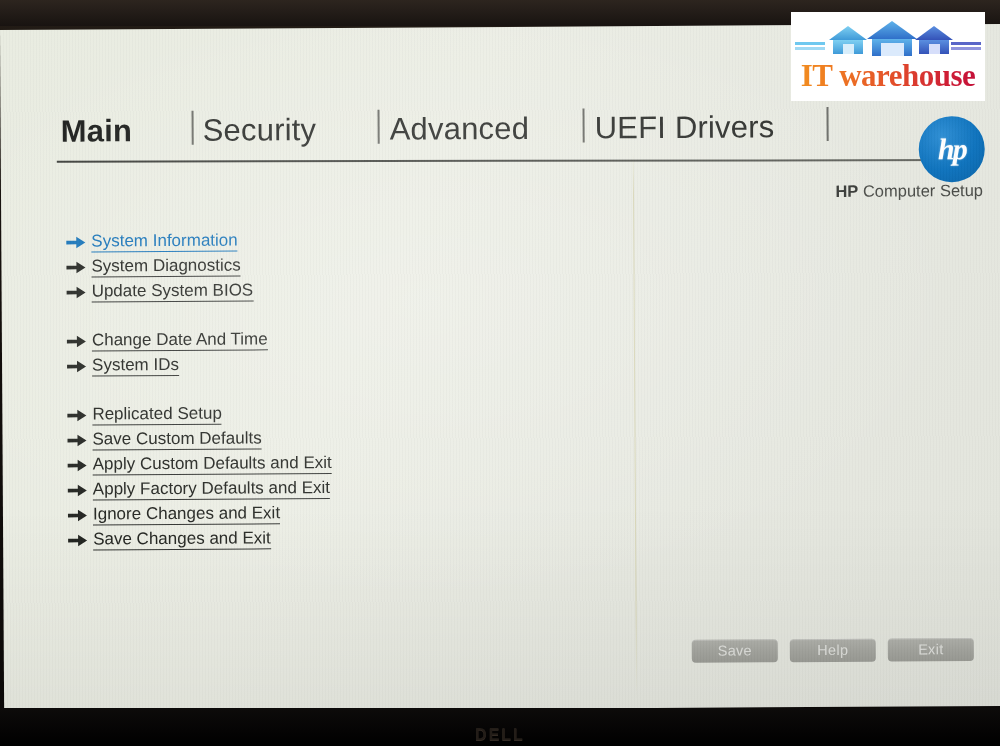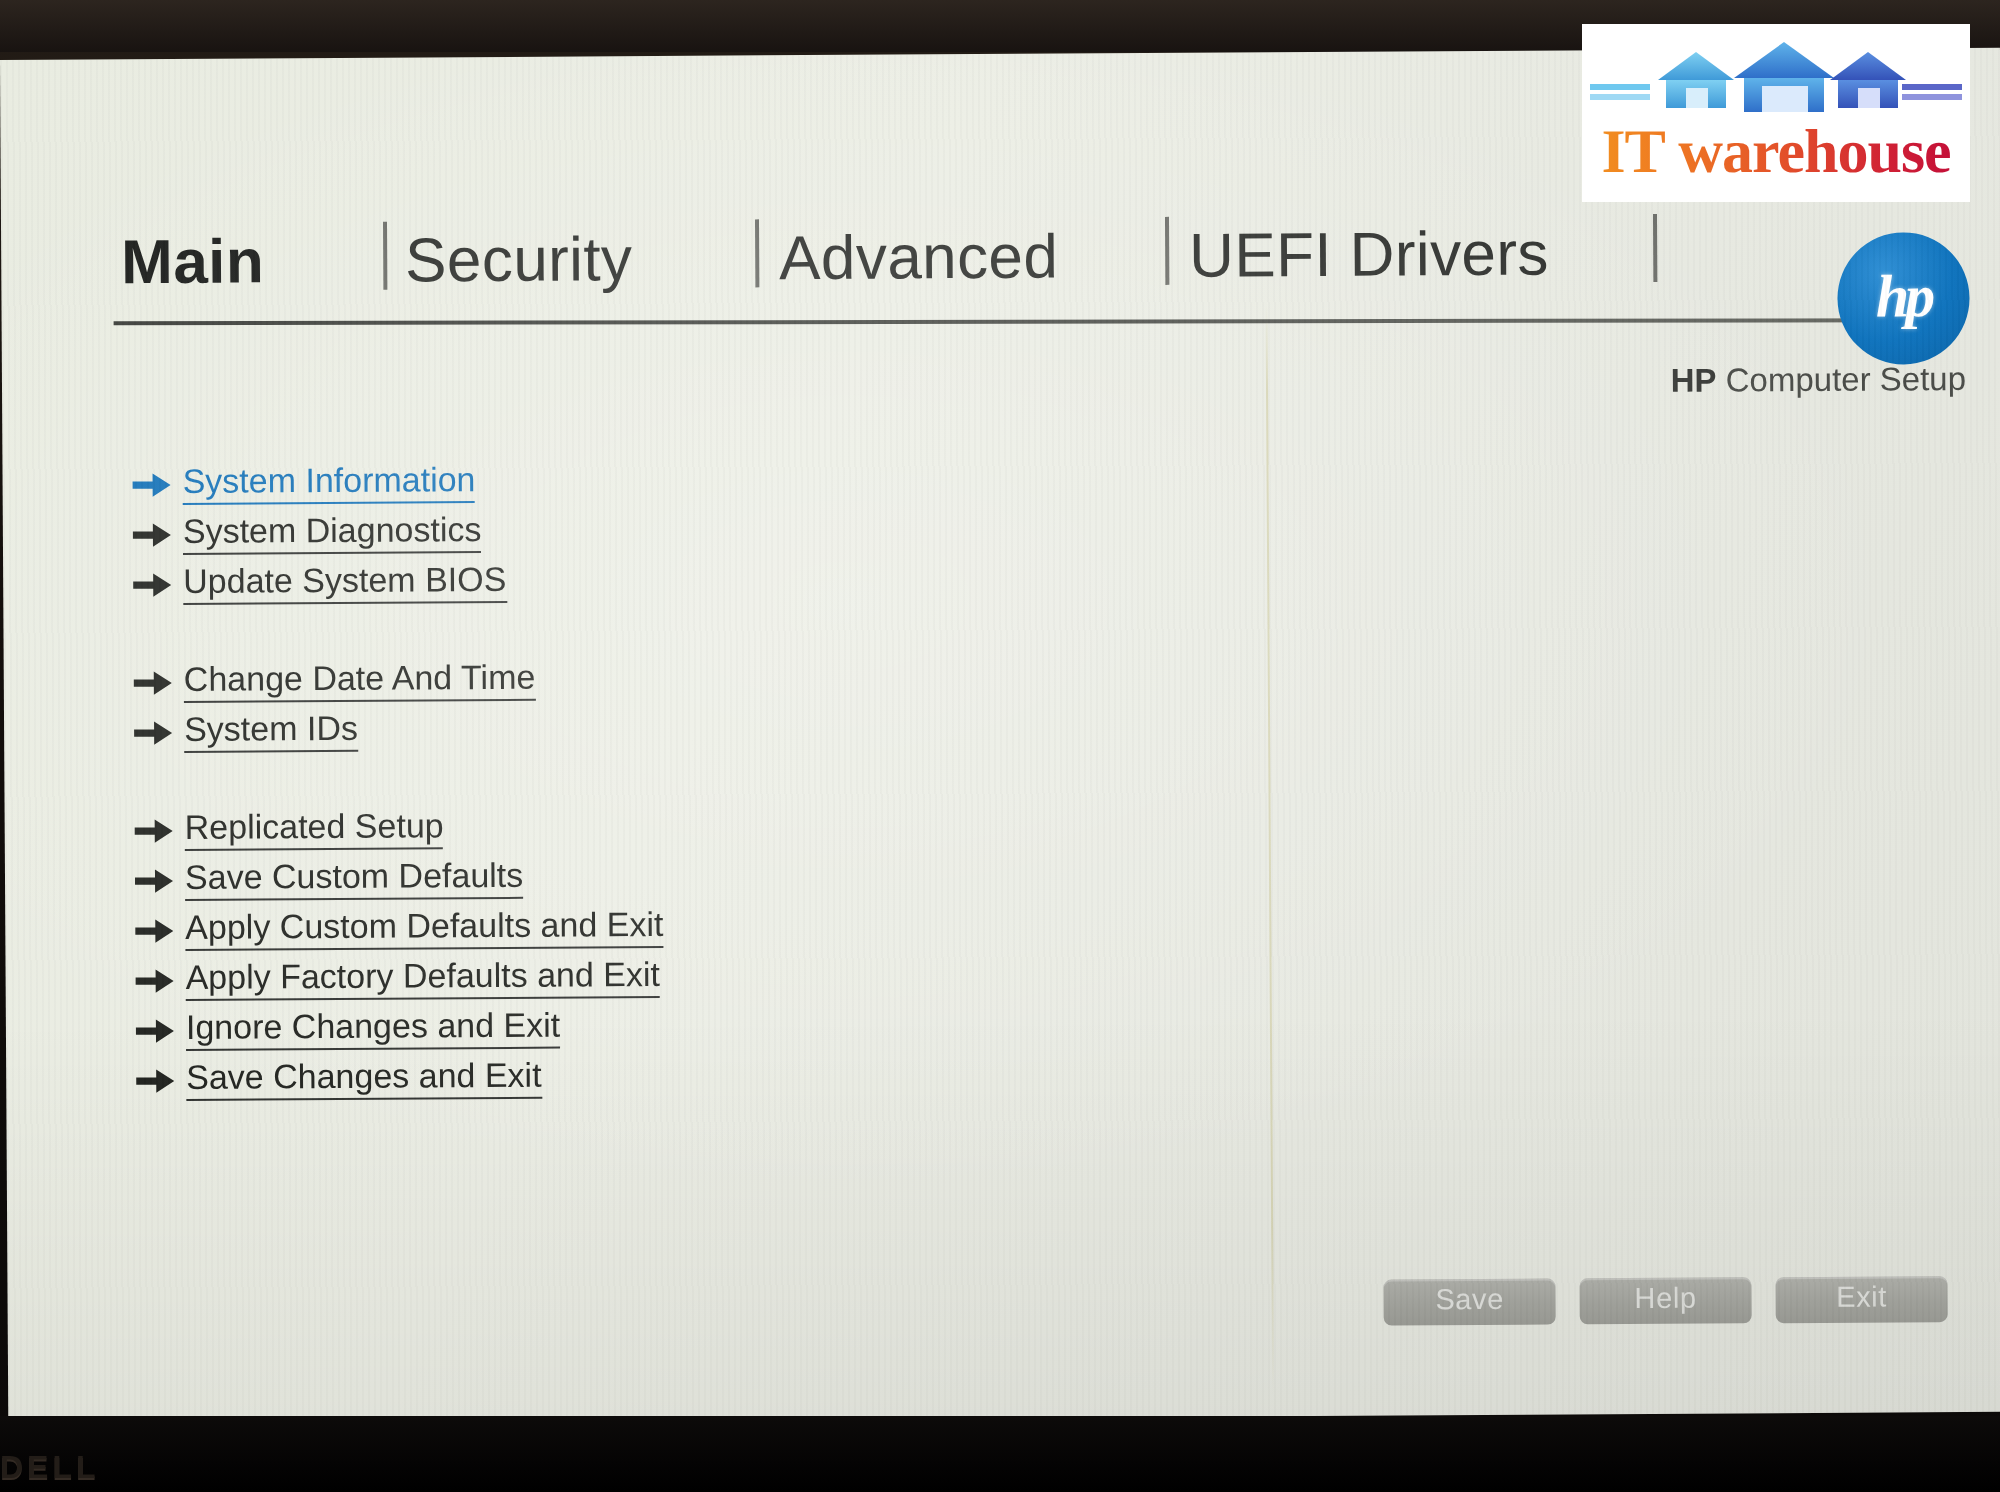--- a/index.html
+++ b/index.html
@@ -39,21 +39,21 @@
     position: absolute;
     left: 0; bottom: 30px;
     width: 1000px; height: 5px;
     background: linear-gradient(180deg, #221b18 0%, #110d0b 100%);
     opacity: .85;
   }
   #dell-logo {
     position: absolute;
     left: 0; bottom: 2px;
     width: 1000px;
-    text-align: left;
+    text-align: center;
     font-family: "Liberation Sans", sans-serif;
     font-size: 16px;
     letter-spacing: 2px;
     font-weight: 700;
     color: #231d18;
     text-shadow: 0 1px 0 #342b24;
     user-select: none;
   }
 
   

